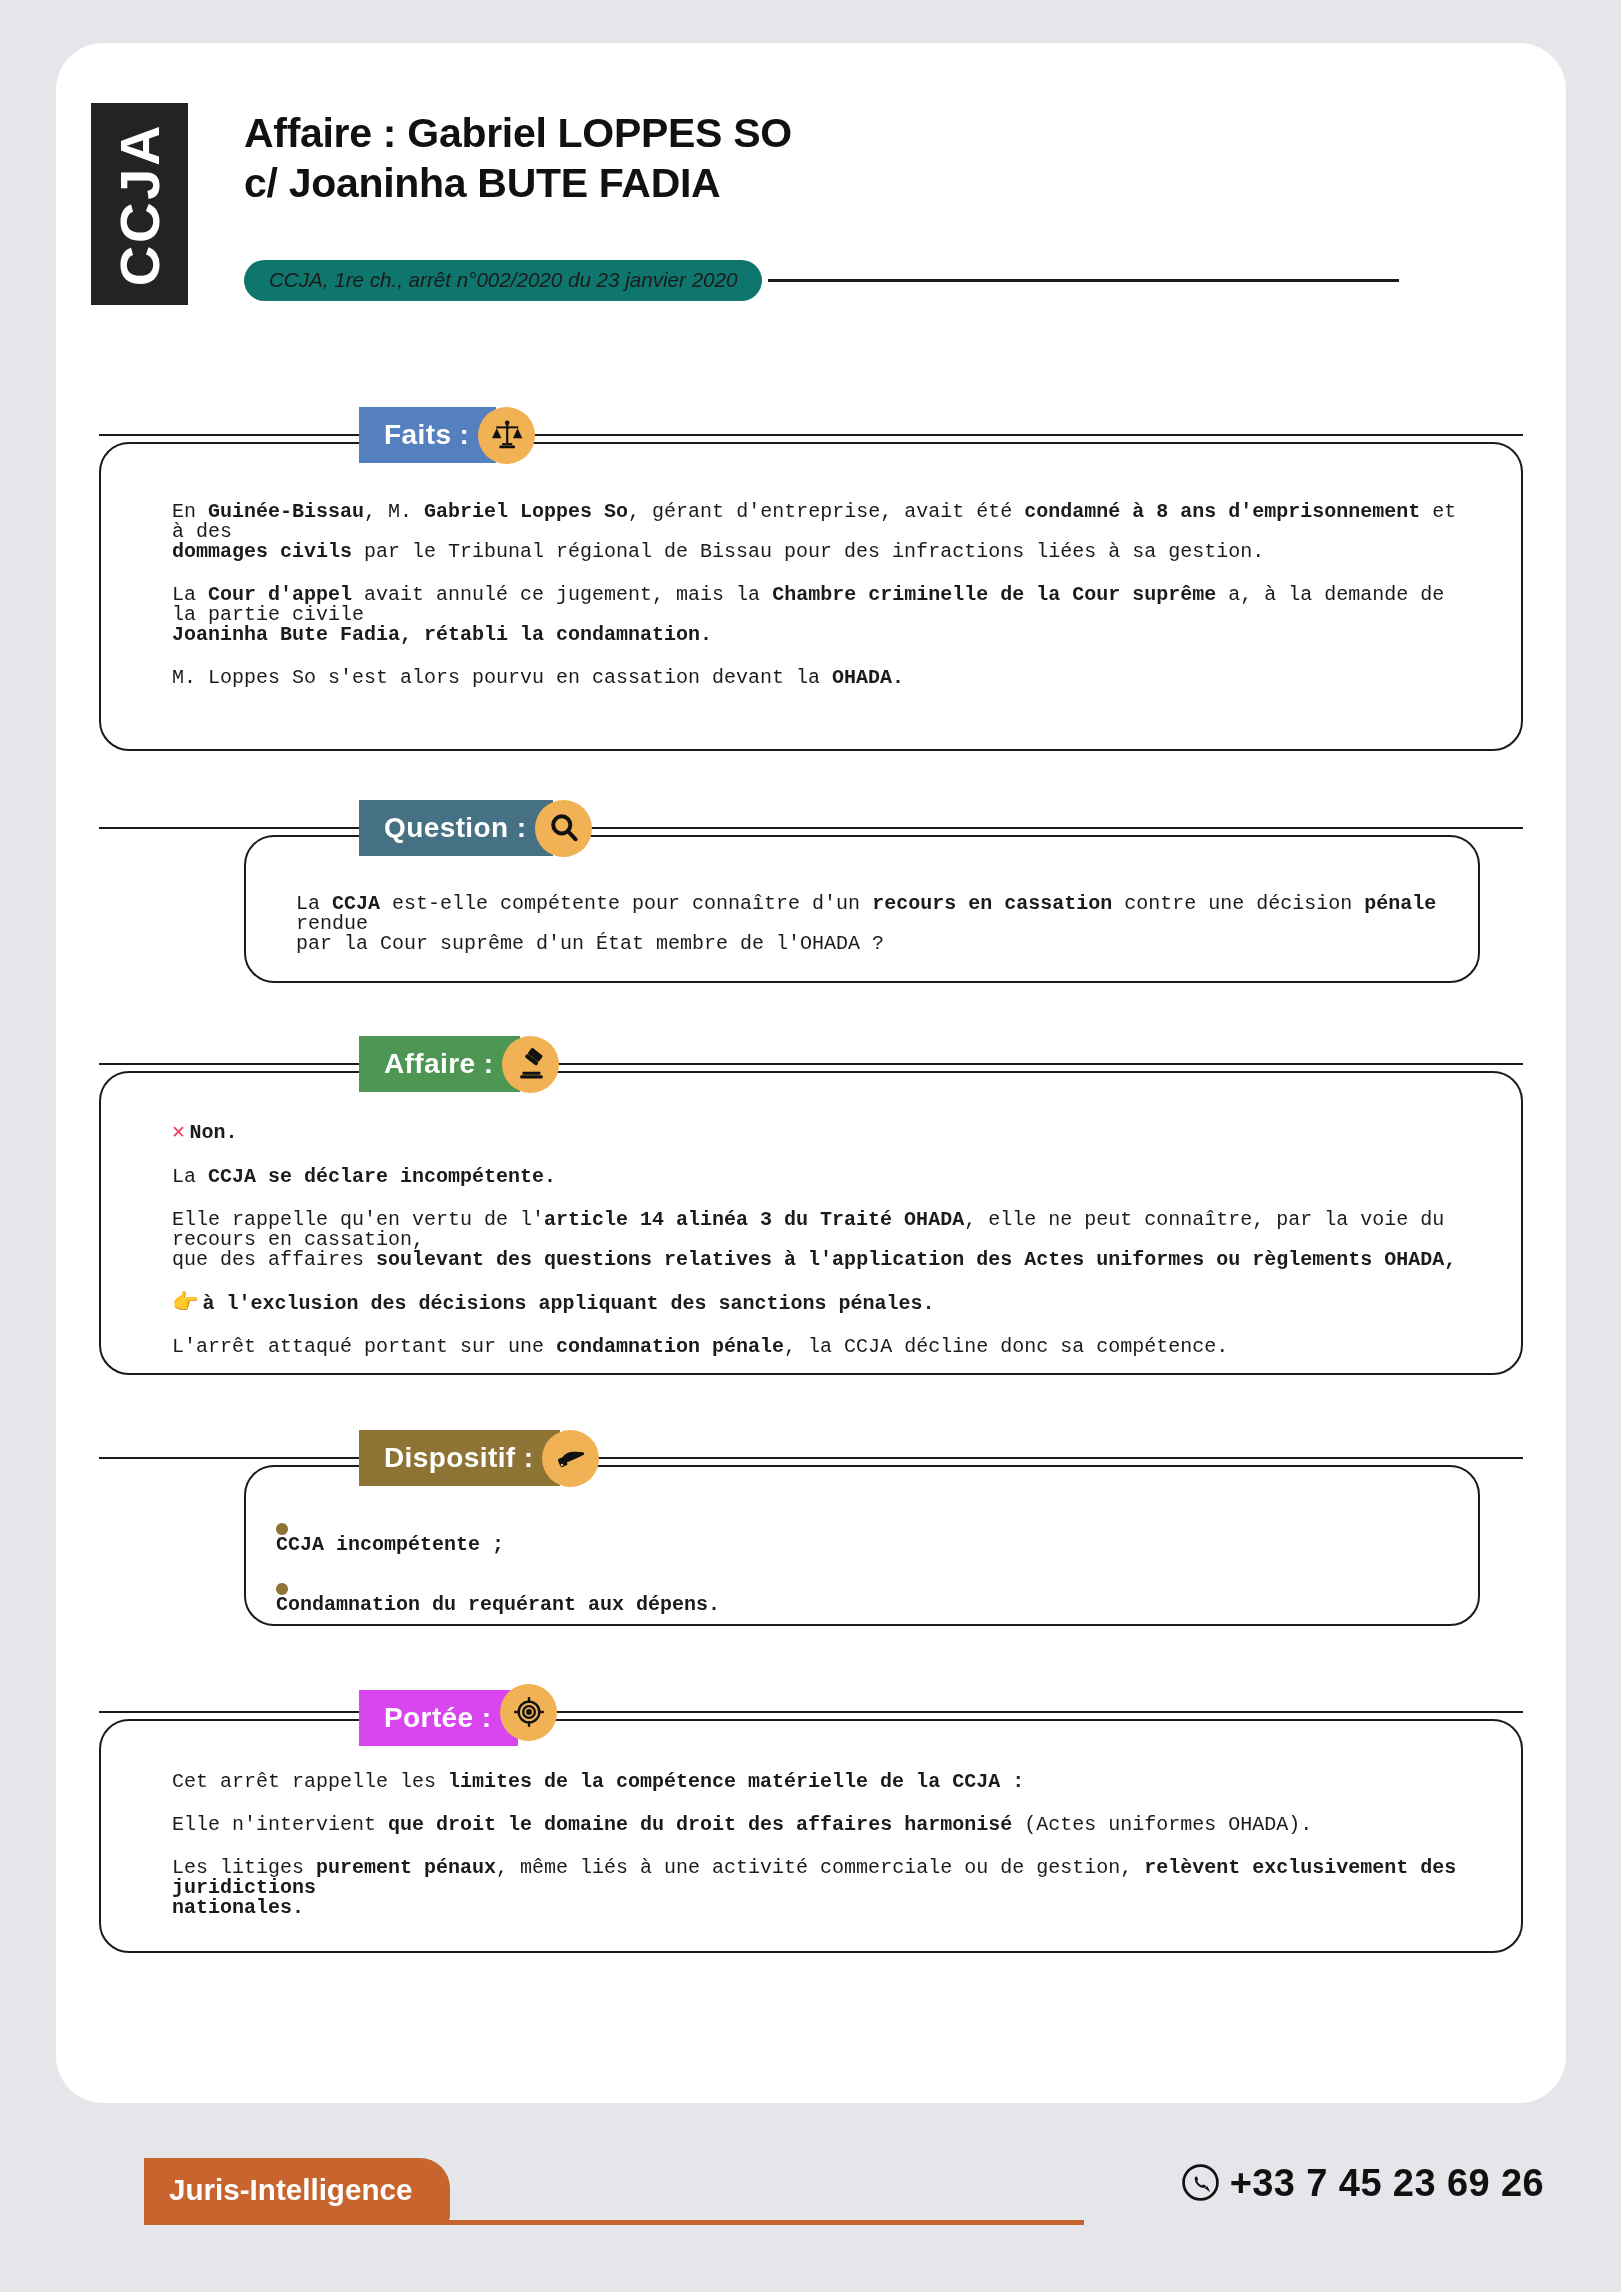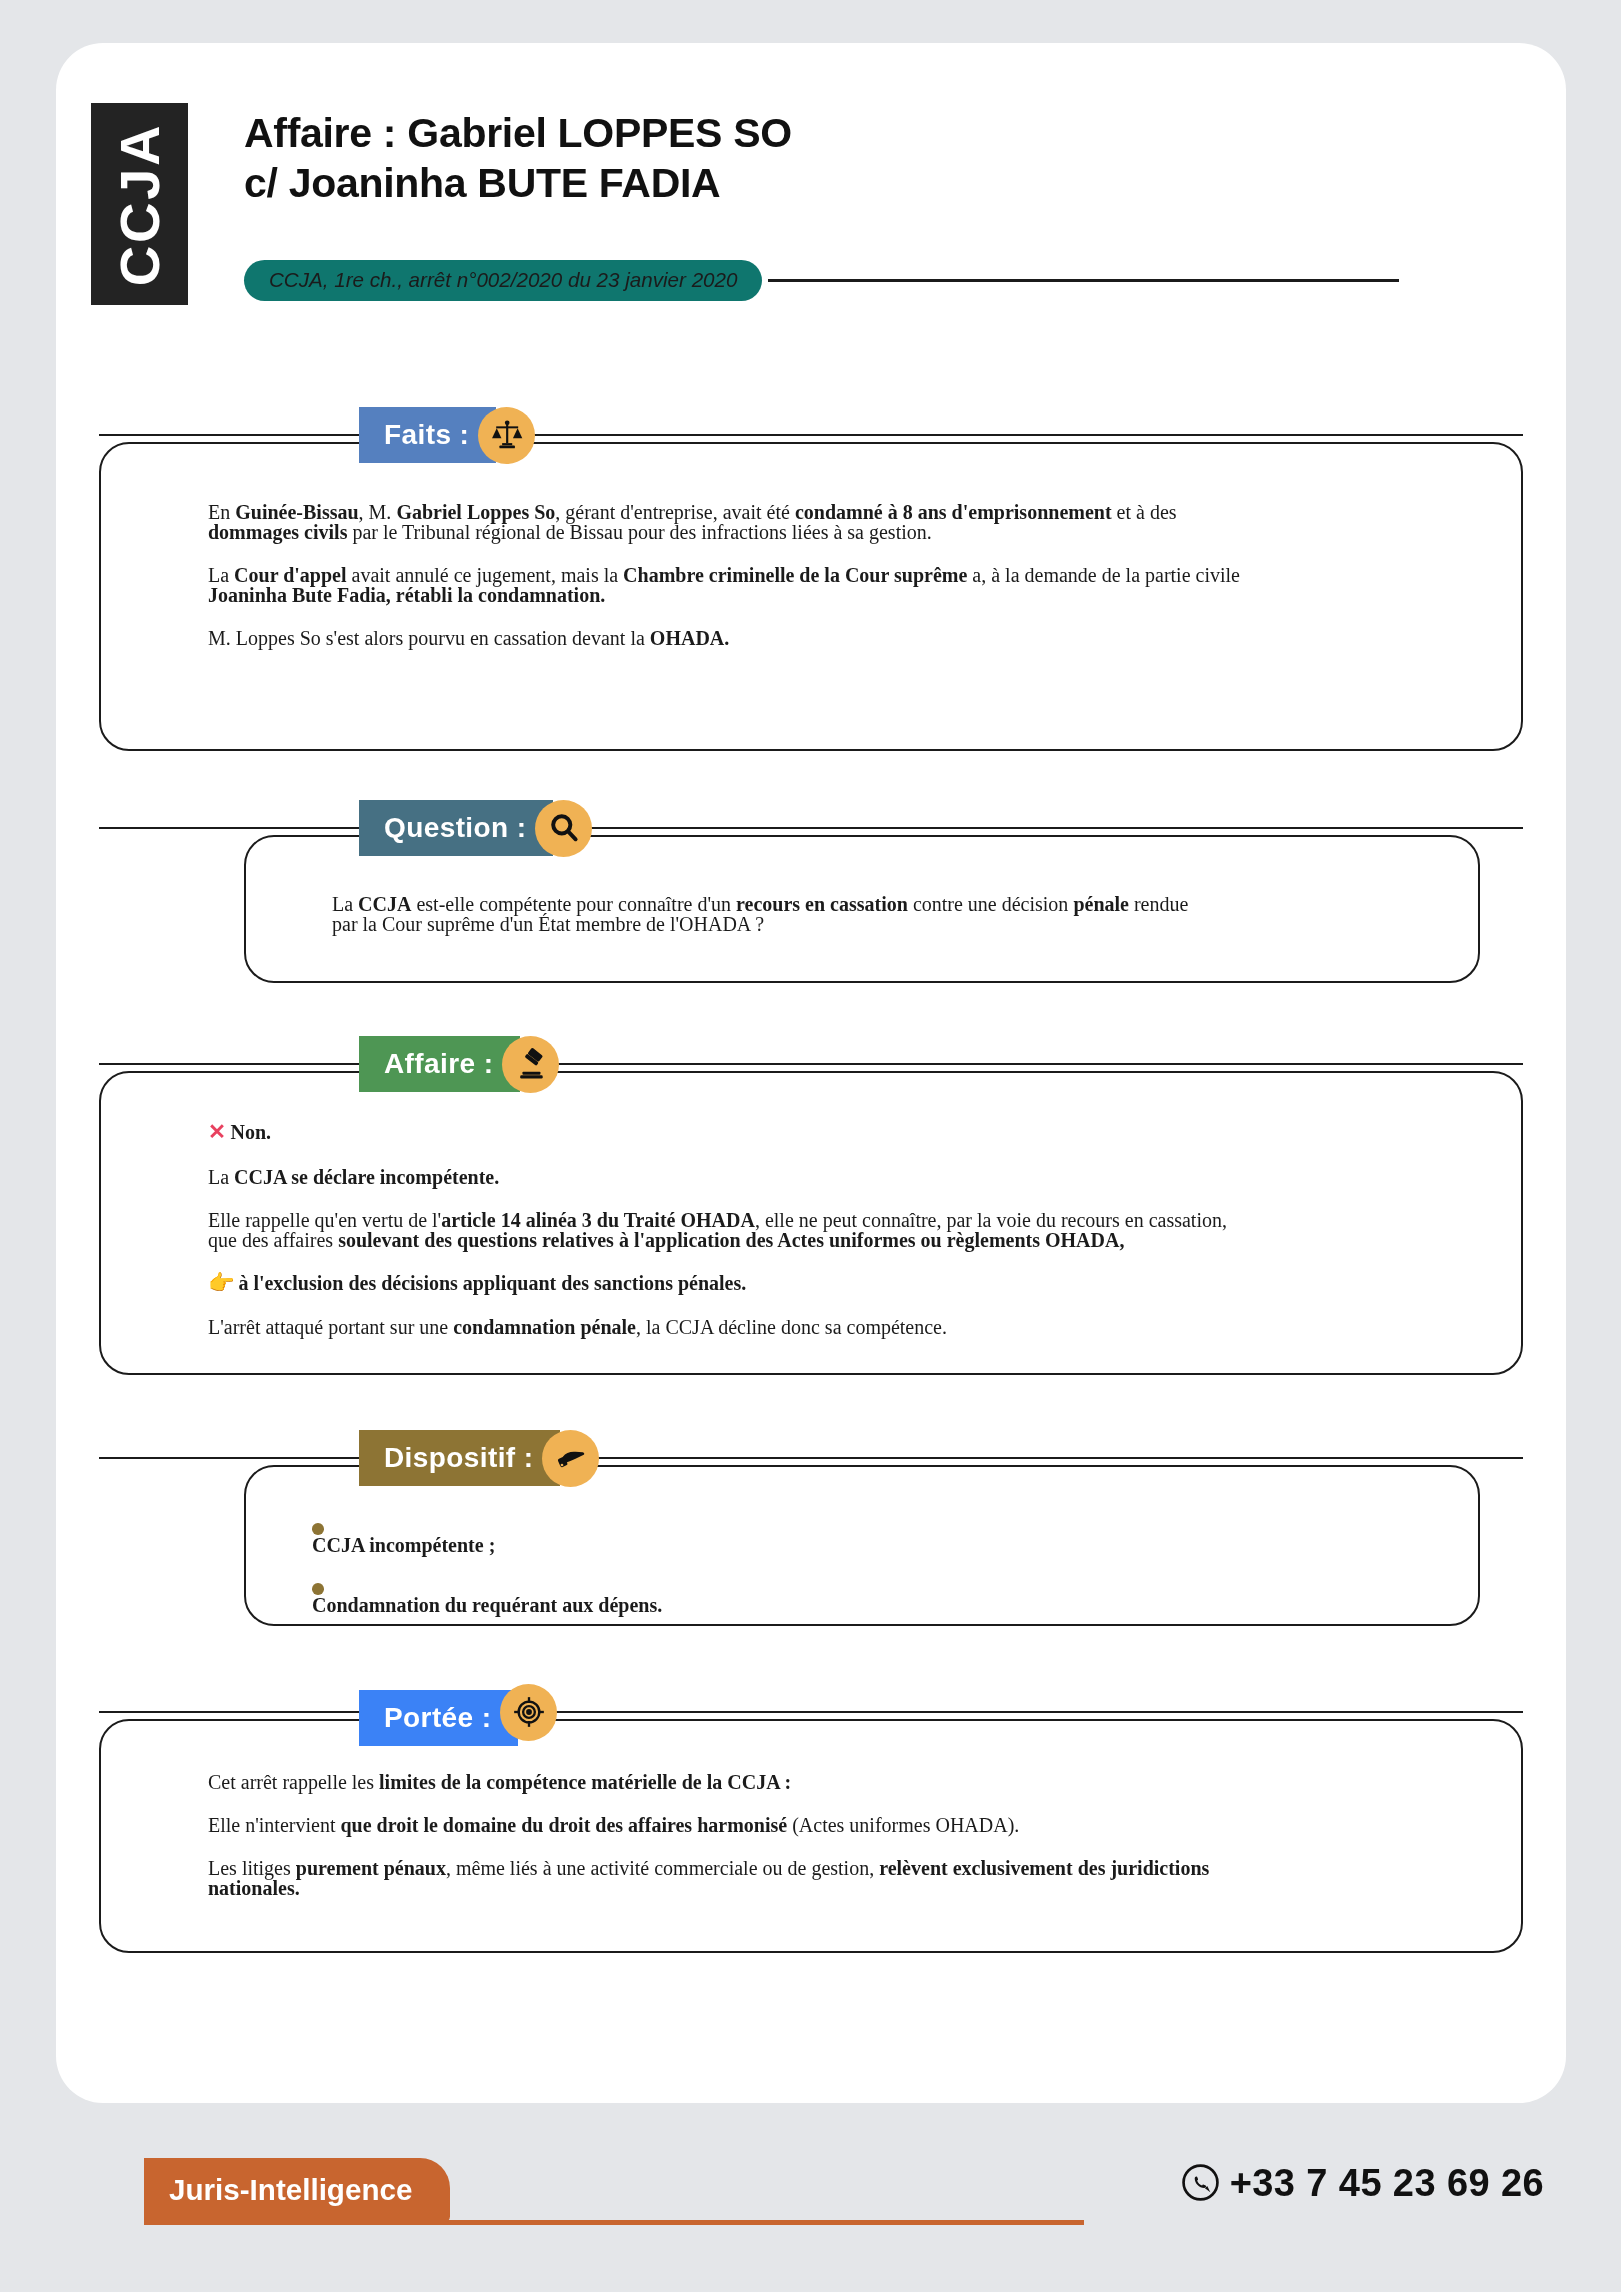--- a/index.html
+++ b/index.html
@@ -148,22 +148,21 @@
     height: 2.7px;
     background: #1b1b1b;
     margin-left: -1.8px;
   }
 
   .sec-body {
     position: absolute;
     font-size: 20px;
     line-height: 1.0;
     color: #1b1b1b;
-    font-family: Liberation Serif, serif;
-    margin-left: 36px;
+    font-family: Liberation Mono, monospace;
   }
   .sec-body p {
     margin-bottom: 23px;
   }
   .sec-body p:last-child { margin-bottom: 0; }
   .sec-body b { font-weight: bold; }
 
   .bullets { list-style: none; }
   .bullets li {
     display: flex;
@@ -397,21 +396,21 @@
       </li>
     </ul>
   </div>
 </div>
 
 <div class="section">
   <div class="sec-box" style="left:99px; top:1719px; width:1424px; height:234px;"></div>
 
   <div class="sec-headrow" style="left:99px; top:1684px; width:1424px;">
     <div class="sec-line-left" style="width:260px;"></div>
-    <div class="sec-label" style="background:#3b82f6;margin-top:12px;">Portée :</div>
+    <div class="sec-label" style="background:#d946ef;margin-top:12px;">Portée :</div>
     <div class="sec-icon">
       <svg width="36" height="36" viewBox="0 0 40 40">
         <g fill="none" stroke="#111" stroke-width="2.6">
           <circle cx="20" cy="20" r="11.5"></circle>
           <circle cx="20" cy="20" r="6.5"></circle>
           <line x1="20" y1="3.5" x2="20" y2="10"></line>
           <line x1="20" y1="30" x2="20" y2="36.5"></line>
           <line x1="3.5" y1="20" x2="10" y2="20"></line>
           <line x1="30" y1="20" x2="36.5" y2="20"></line>
         </g>

